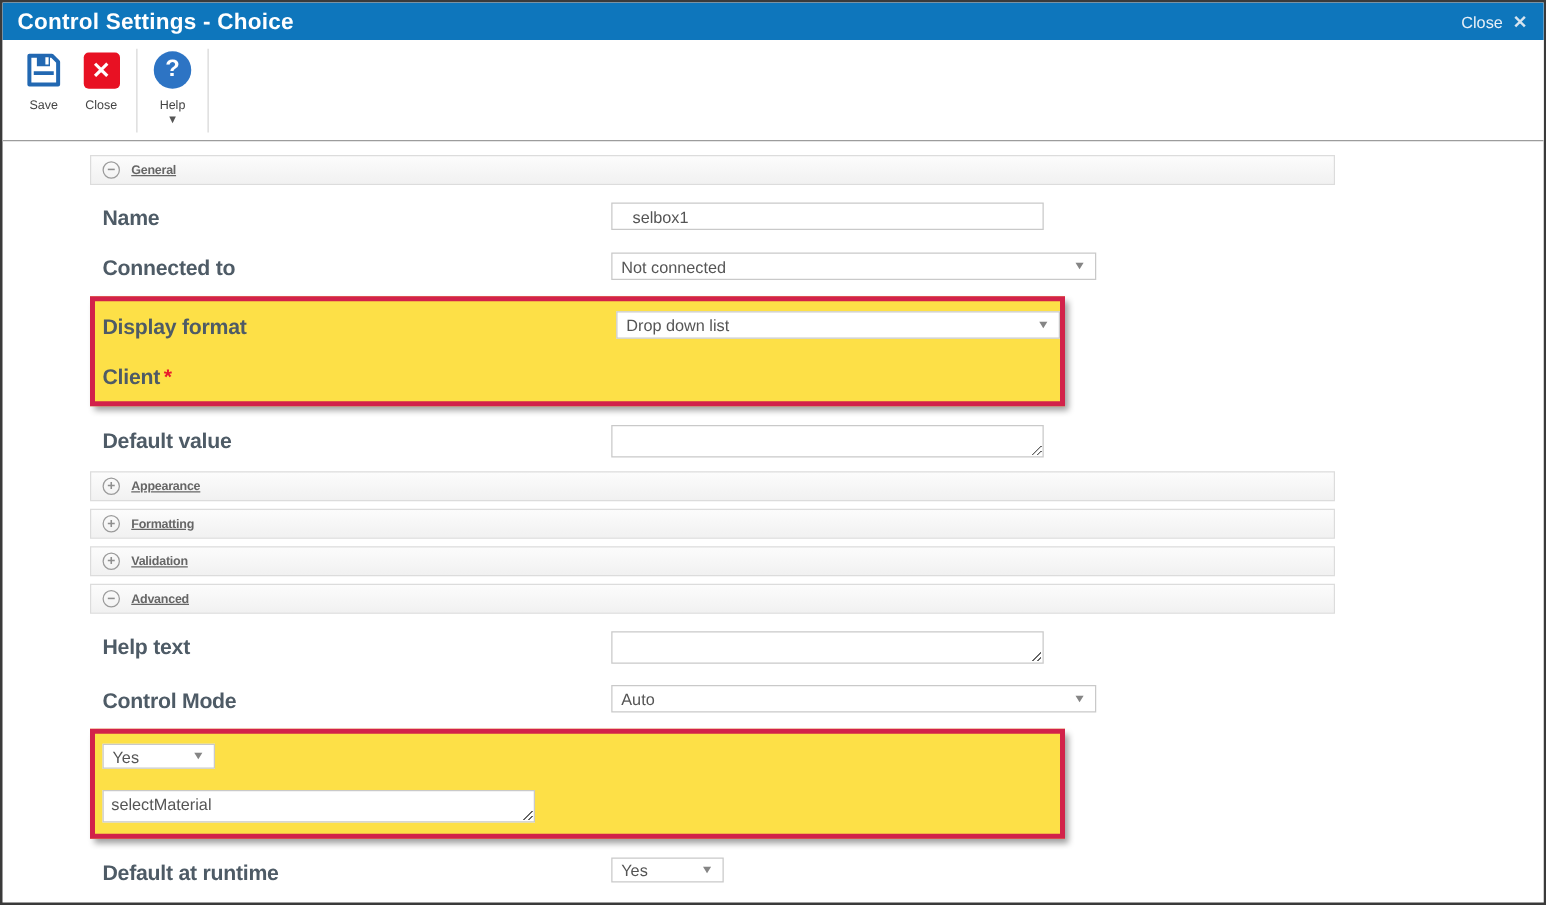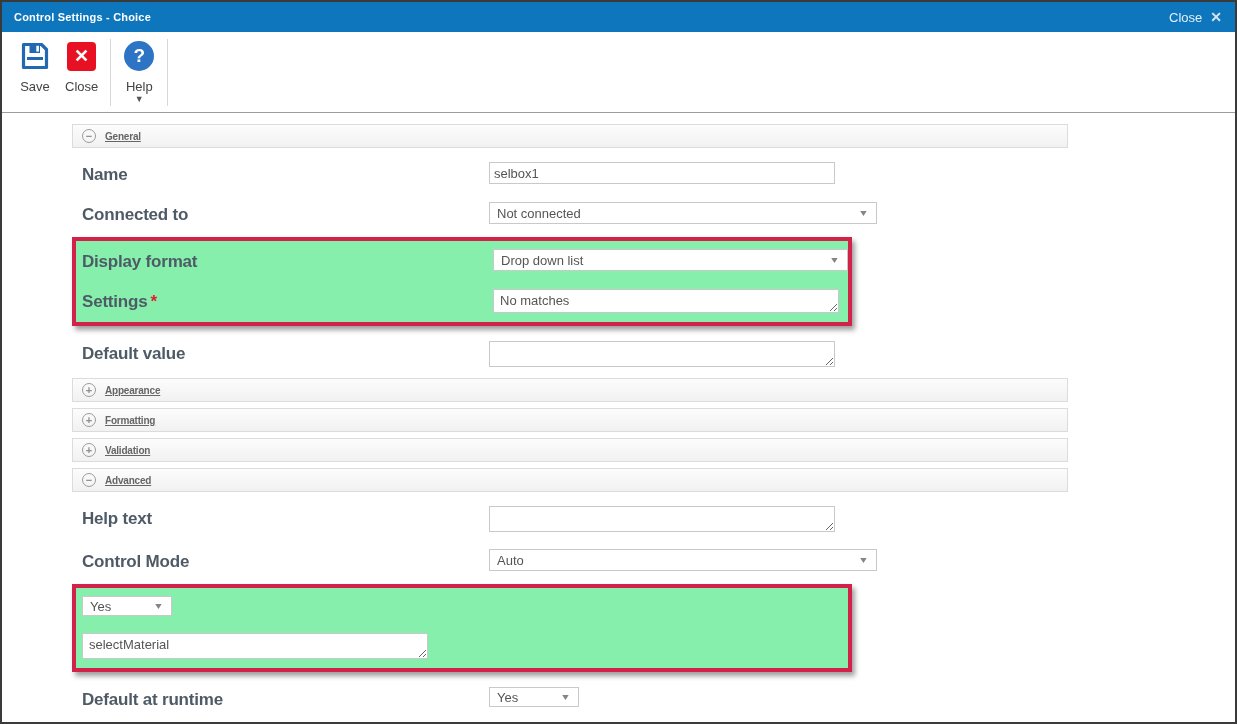--- a/index.html
+++ b/index.html
@@ -3,53 +3,53 @@
 <meta charset="utf-8">
 <style>
   * { margin:0; padding:0; box-sizing:border-box; }
   html,body { width:1237px; height:724px; background:#fff; }
   body { font-family:"Liberation Sans", sans-serif; }
 
   .window { width:1237px; height:724px; border:2px solid #3a3a3a; background:#fff; overflow:hidden; position:relative; }
 
   
   .titlebar { height:30px; background:#0e76bc; display:flex; justify-content:space-between; align-items:center; padding:0 13px 0 12px; }
-  .title { color:#ffffff; font-weight:bold; font-size:11px; letter-spacing:.2px; }
+  .title { color:#ffffff; font-weight:bold; font-size:18px; letter-spacing:.2px; }
   .titlebar-close { color:#e6eff7; font-size:13px; display:flex; align-items:center; gap:8px; cursor:pointer; }
   .titlebar-close .x { font-size:14px; font-weight:bold; color:#d7e4ef; }
 
   
   .toolbar { height:81px; border-bottom:1px solid #9c9c9c; display:flex; align-items:stretch; padding:5px 0 0 10px; background:#fff; }
   .tb-btn { display:flex; flex-direction:column; align-items:center; padding:3px 7px 0 7px; cursor:pointer; }
   .tb-iconbox { width:32px; height:32px; display:flex; align-items:center; justify-content:center; }
-  .tb-label { font-size:13px; color:#444; margin-top:7px; }
+  .tb-label { font-size:10px; color:#444; margin-top:7px; }
   .tb-sep { width:1px; background:#d8d8d8; margin:2px 5px 6px 5px; }
   .help-caret { font-size:9px; color:#555; margin-top:2px; line-height:6px; }
   .close-icon-sq { width:29px; height:29px; background:#e81123; border-radius:4px; display:flex; align-items:center; justify-content:center; color:#fff; font-weight:bold; font-size:18px; }
   .help-circle { width:30px; height:30px; background:#2d74c4; border-radius:50%; display:flex; align-items:center; justify-content:center; color:#fff; font-weight:bold; font-size:19px; }
 
   
   .content { padding:11px 0 0 70px; }
   .sec-header { width:996px; height:24px; background:linear-gradient(#fcfcfc,#f1f1f1); border:1px solid #dcdcdc; display:flex; align-items:center; gap:9px; padding:0 9px; margin-bottom:6px; cursor:pointer; }
   .sec-header.gap-top { margin-top:2px; }
   .sec-title { font-size:10px; font-weight:bold; color:#666; letter-spacing:-0.2px;text-decoration:underline; }
   .toggle { width:14px; height:14px; min-width:14px; border:1px solid #9b9b9b; border-radius:50%; color:#8f8f8f; font-size:11px; line-height:12px; text-align:center; font-weight:bold; }
 
   .row { display:flex; align-items:flex-start; padding:8px 0 9px 10px; }
   .lbl { width:407px; min-width:407px; font-size:17px; font-weight:bold; color:#4e5b66; padding-top:3px; letter-spacing:-0.2px; }
   .req { color:#e8192c; margin-left:3px; }
 
-  .txt { width:346px; height:22px; border:1px solid #c9c9c9; font-size:13px; color:#555; padding:0 4px; font-family:"Liberation Sans",sans-serif; outline:none; }
+  .txt { width:346px; height:22px; border:1px solid #c9c9c9; font-size:13px; color:#555; padding:0 16px; font-family:"Liberation Sans",sans-serif; outline:none; }
   .selectbox { width:388px; height:22px; border:1px solid #c9c9c9; background:#fff; display:flex; align-items:center; justify-content:space-between; padding:0 7px; font-size:13px; color:#555; cursor:pointer; }
   .selectbox.small { width:90px; height:20px; }
   .chev { font-size:11px; color:#858585; transform:scaleY(.8); }
   textarea { width:346px; height:26px; border:1px solid #c9c9c9; font-size:13px; color:#555; padding:3px 6px; font-family:"Liberation Sans",sans-serif; resize:both; outline:none; overflow:hidden; }
   textarea.sz24 { height:24px; }
 
-  .hl-group { width:780px; border:4px solid #d2224a; box-shadow:3px 4px 5px rgba(0,0,0,.38); margin:3px 0 7px 0; background:#86efac; }
+  .hl-group { width:780px; border:4px solid #d2224a; box-shadow:3px 4px 5px rgba(0,0,0,.38); margin:3px 0 7px 0; background:#fde047; }
   .hl-group .row { padding-left:6px; }
   .hl-group .lbl { width:411px; min-width:411px; }
 </style>
 </head>
 <body>
 
 <div class="window">
 
   <div class="titlebar">
     <span class="title">Control Settings - Choice</span>
@@ -110,22 +110,21 @@
 
     <div class="hl-group">
       <div class="row">
         <span class="lbl">Display format</span>
         <div class="selectbox">
           <span>Drop down list</span>
           <span class="chev">▼</span>
         </div>
       </div>
       <div class="row">
-        <span class="lbl"><span>Settings</span><span class="req">*</span></span>
-        <textarea class="sz24" style="">No matches</textarea>
+        <span class="lbl"><span>Client</span><span class="req">*</span></span>
       </div>
     </div>
 
     <div class="row">
       <span class="lbl">Default value</span>
       <textarea style=""></textarea>
     </div>
 
     <div class="sec-header gap-top">
       <span class="toggle">+</span>

